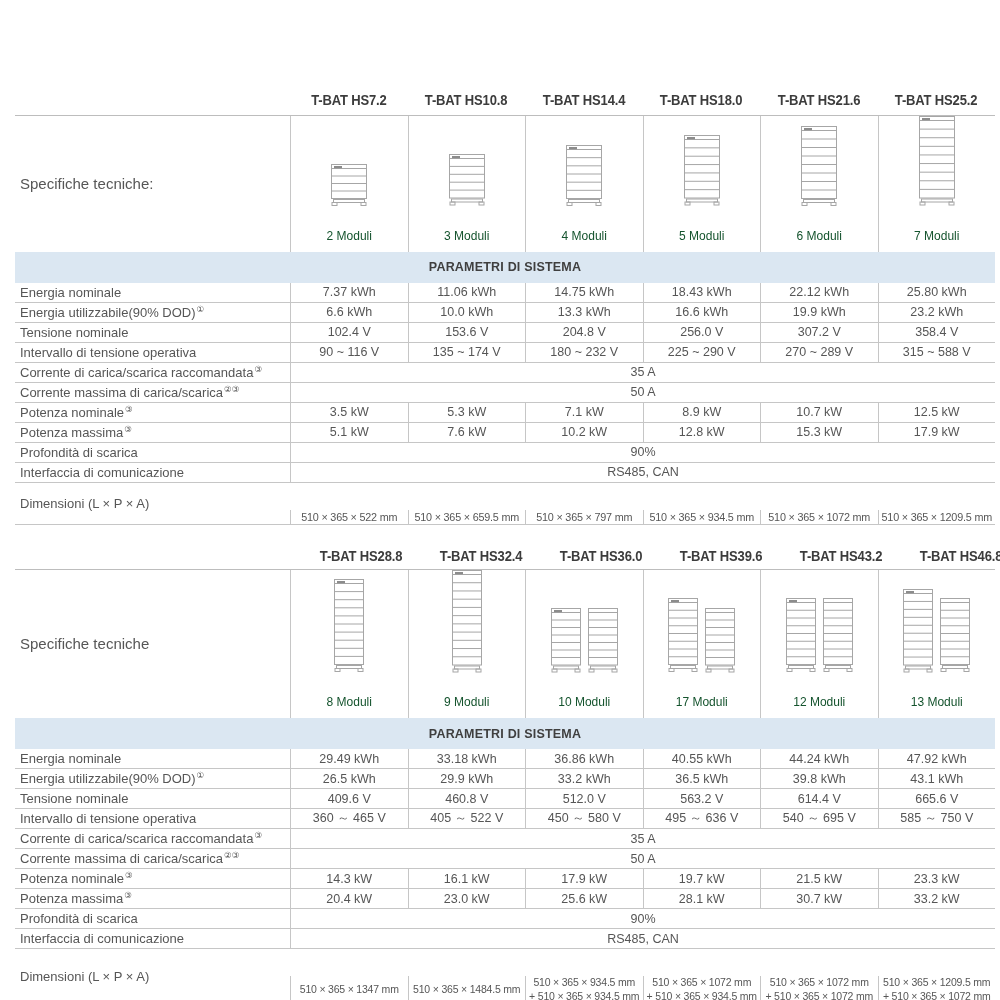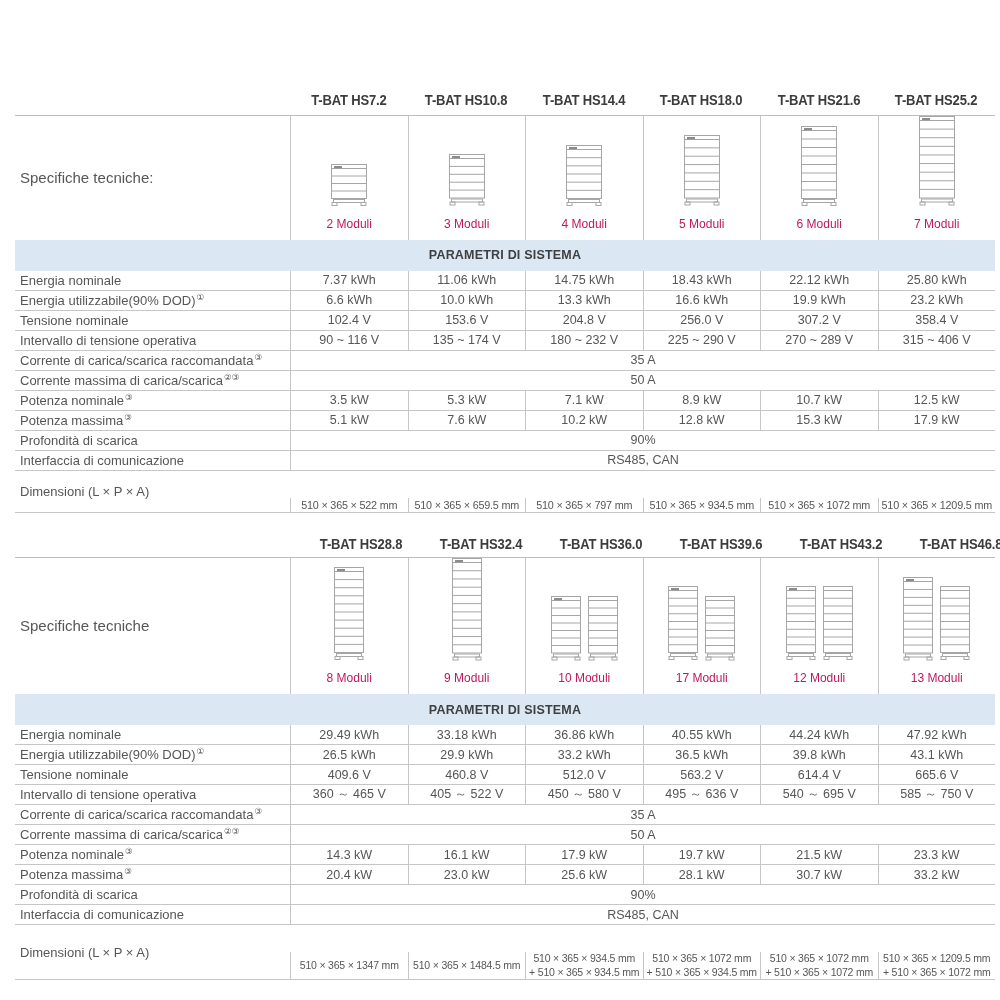--- a/index.html
+++ b/index.html
@@ -21,21 +21,21 @@
   .model-row{height:32px;border-bottom:1px solid #bdbdbd;}
   .model-cell{display:flex;align-items:center;justify-content:center;}
   .model-name{font-weight:700;font-size:15.5px;color:var(--model);white-space:nowrap;
     transform:scaleX(.84);letter-spacing:-.2px;}
 
   
   .spec-row .spec-label{display:flex;align-items:center;padding-left:5px;font-size:15px;}
   .spec-cell{border-left:1px solid var(--border);display:flex;flex-direction:column;
     justify-content:flex-end;align-items:center;padding-bottom:9px;}
   .towers{display:flex;align-items:flex-end;gap:7px;}
-  .caption{font-size:12px;margin-top:10px;color:#be185d;}
+  .caption{font-size:12px;margin-top:22px;color:#14532d;}
 
   
   .section-bar{height:31px;background:var(--bar-bg);display:flex;align-items:center;
     justify-content:center;font-size:12.5px;font-weight:700;color:var(--bar-text);
     letter-spacing:.2px;}
 
   
   .row{border-bottom:1px solid var(--border);min-height:20px;}
   .row-label{display:flex;align-items:center;padding-left:5px;font-size:13px;white-space:nowrap;}
   .row-label sup{font-size:8.5px;line-height:1;margin-left:1px;transform:translateY(-3px);}
@@ -220,21 +220,21 @@
         <div class="cell">307.2 V</div>
         <div class="cell">358.4 V</div>
       </div>
       <div class="grid row">
         <div class="row-label">Intervallo di tensione operativa</div>
         <div class="cell">90 ~ 116 V</div>
         <div class="cell">135 ~ 174 V</div>
         <div class="cell">180 ~ 232 V</div>
         <div class="cell">225 ~ 290 V</div>
         <div class="cell">270 ~ 289 V</div>
-        <div class="cell">315 ~ 406 V</div>
+        <div class="cell">315 ~ 588 V</div>
       </div>
       <div class="grid row">
         <div class="row-label">Corrente di carica/scarica raccomandata<sup>③</sup></div>
         <div class="merged">35 A</div>
       </div>
       <div class="grid row">
         <div class="row-label">Corrente massima di carica/scarica<sup>②③</sup></div>
         <div class="merged">50 A</div>
       </div>
       <div class="grid row">

